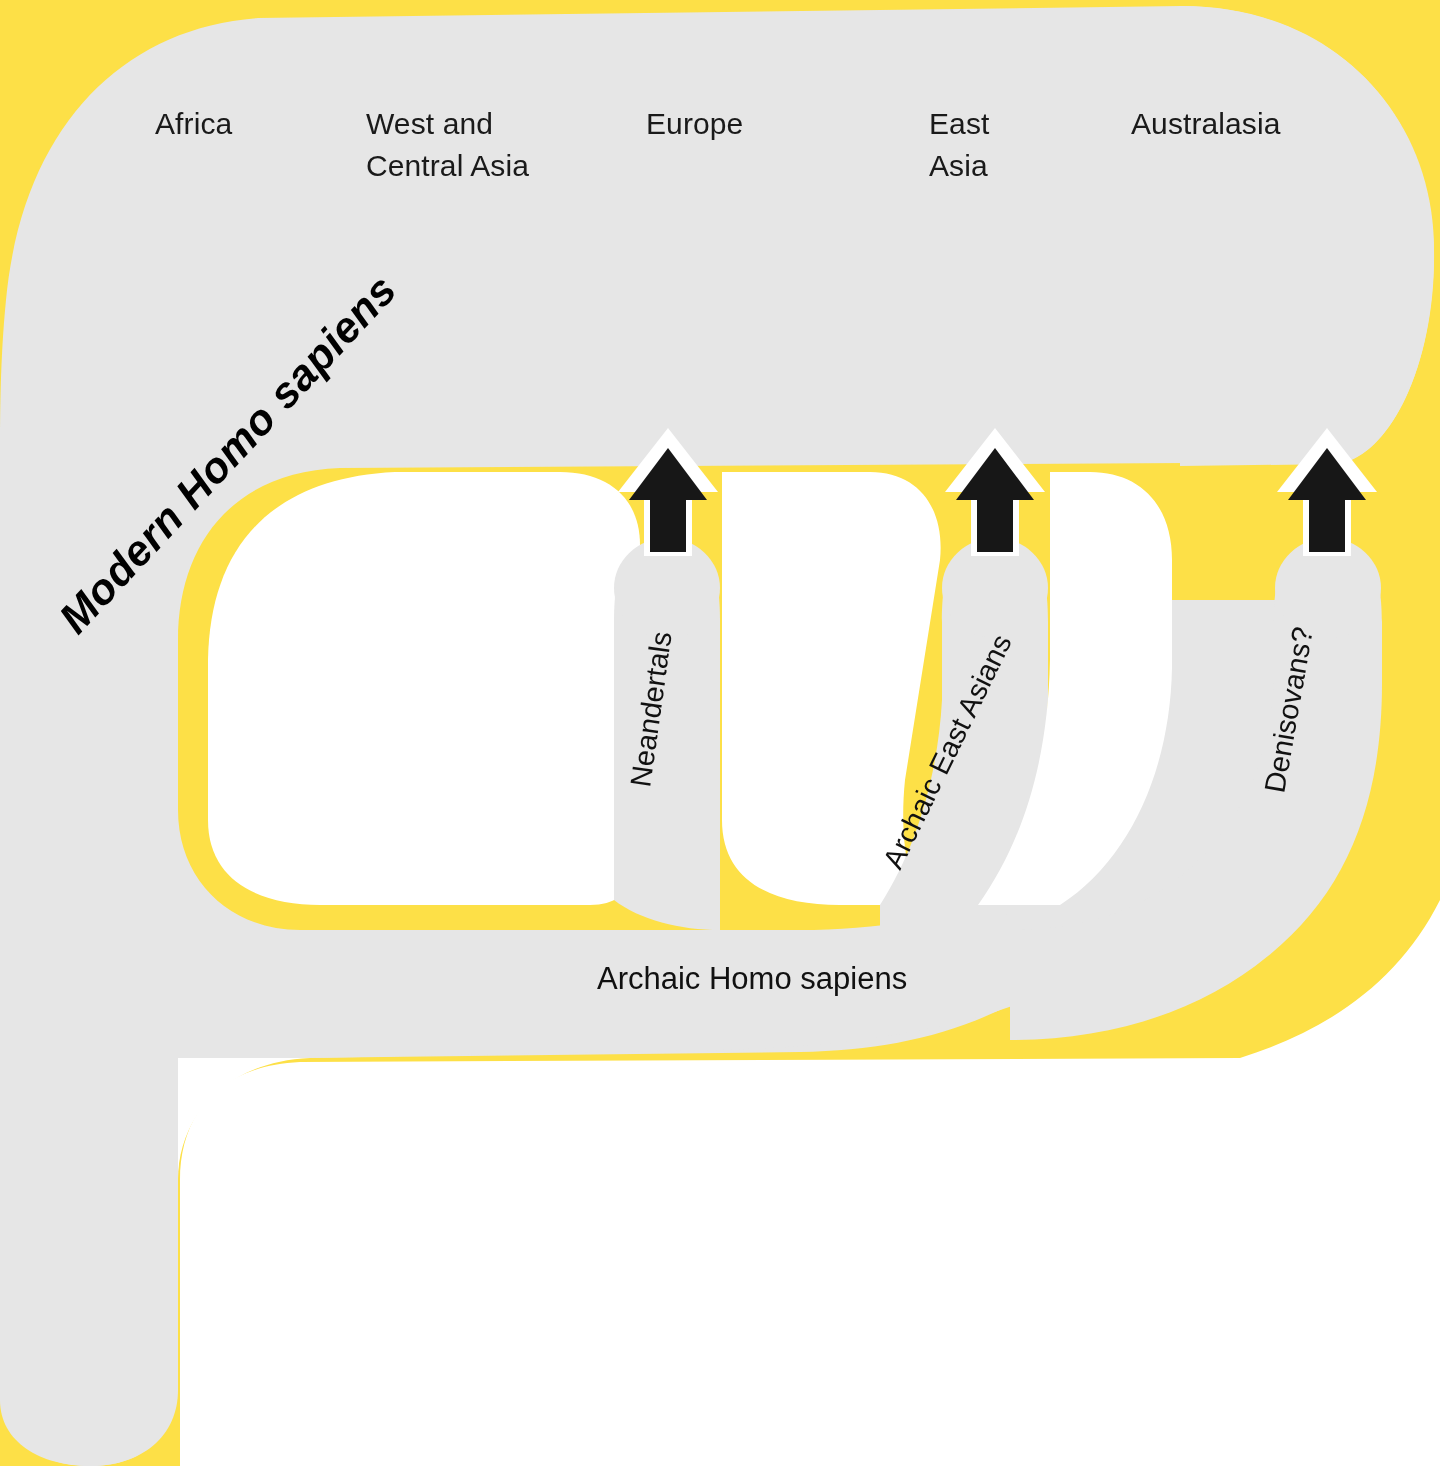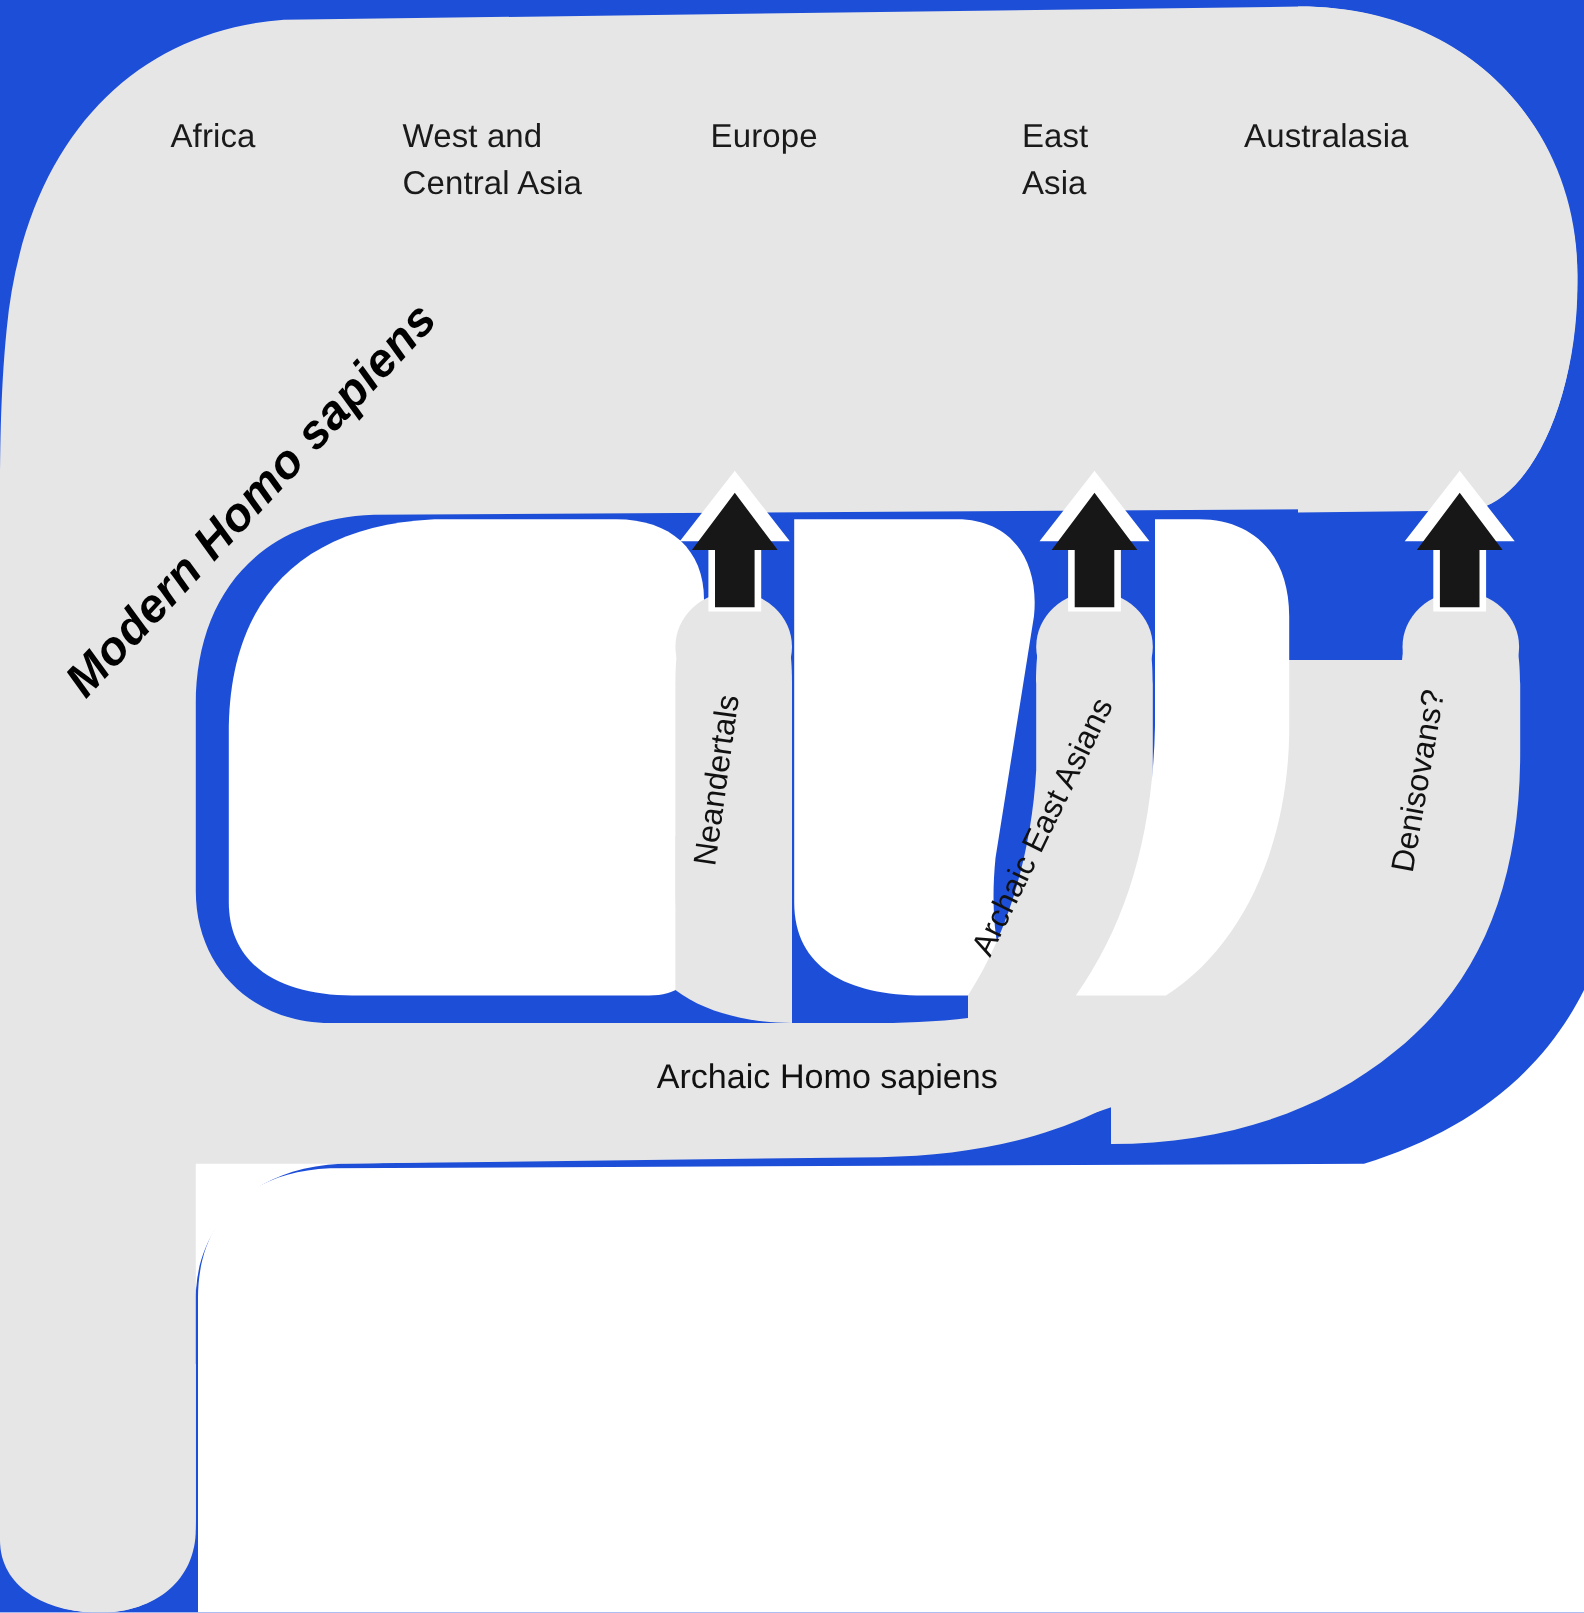--- a/index.html
+++ b/index.html
@@ -10,21 +10,21 @@
   body {
     width: 1440px;
     height: 1466px;
     font-family: "Liberation Sans", sans-serif;
     overflow: hidden;
   }
   #diagram-root {
     position: relative;
     width: 1440px;
     height: 1466px;
-    background: #1d4ed8;
+    background: #fde047;
   }
   svg.canvas {
     position: absolute;
     top: 0;
     left: 0;
     width: 1440px;
     height: 1466px;
     display: block;
   }
   .region-label {

